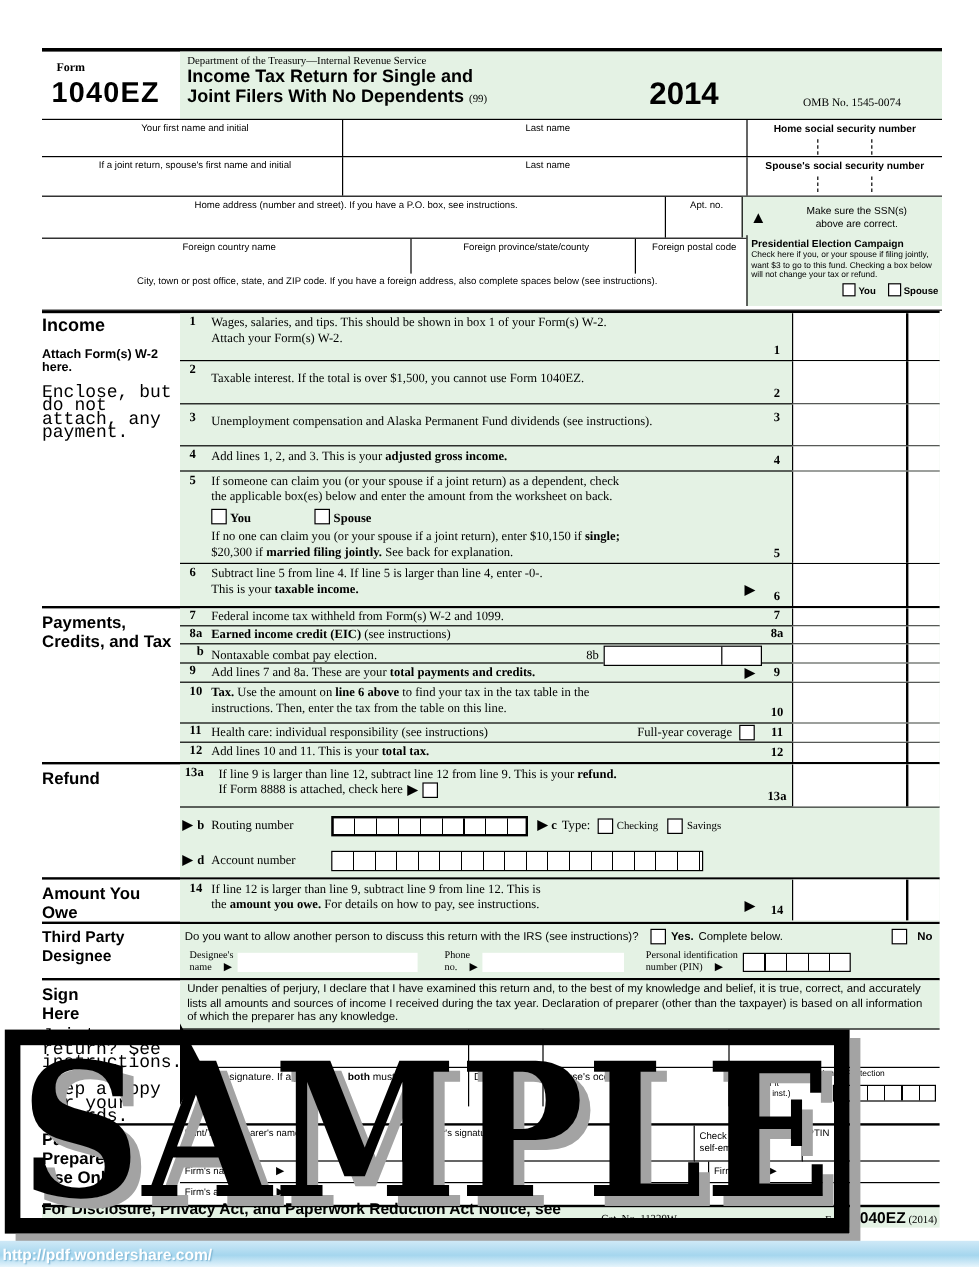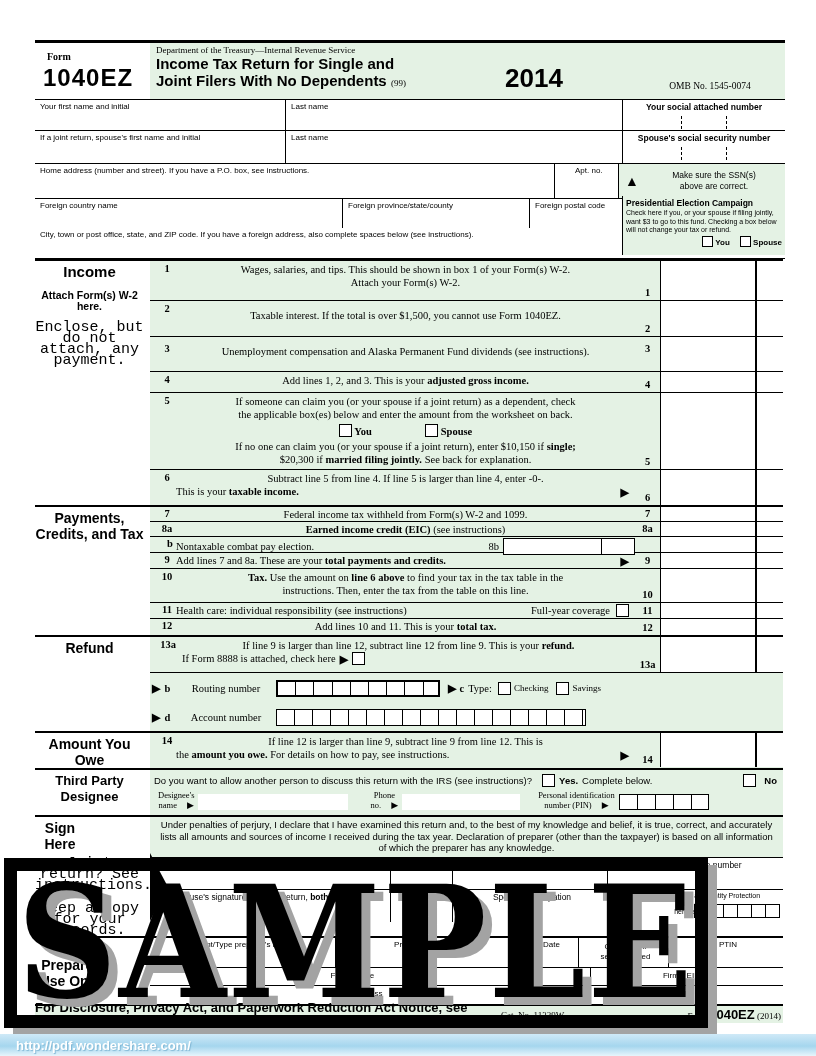--- a/index.html
+++ b/index.html
@@ -12,28 +12,28 @@
   
   .hdr{display:flex;height:56px;}
   .hdr-left{width:115px;padding-top:8px;}
   .hdr-form-word{font-family:"Liberation Serif",serif;font-weight:bold;font-size:10px;padding-left:12px;}
   .hdr-form-num{font-size:24px;font-weight:bold;letter-spacing:1px;padding-left:8px;margin-top:2px;}
   .hdr-band{flex:1;background:#e4f2e4;display:flex;}
   .hdr-mid{flex:1;padding:2px 0 0 6px;}
   .hdr-agency{font-family:"Liberation Serif",serif;font-size:9px;}
   .hdr-title{font-size:15px;font-weight:bold;line-height:17px;}
   .hdr-suffix{font-family:"Liberation Serif",serif;font-size:9px;font-weight:normal;}
-  .hdr-year{width:130px;font-size:26px;font-weight:bold;text-align:left;padding-top:20px;}
+  .hdr-year{width:130px;font-size:26px;font-weight:bold;text-align:center;padding-top:20px;}
   .hdr-omb{width:150px;font-family:"Liberation Serif",serif;font-size:9.5px;text-align:center;
            align-self:flex-end;padding-bottom:8px;}
 
   
   .ident{position:relative;border-top:1px solid #000;}
   .irow{display:flex;border-bottom:1px solid #000;}
-  .icell{padding:2px 0 0 5px;font-size:8px;box-sizing:border-box;}
+  .icell{padding:2px 0 0 5px;font-size:8px;box-sizing:border-box;text-align:center;}
   .vl{border-left:1px solid #000;}
   .ssn-cell{text-align:center;padding-left:0;}
   .ssn-label{font-weight:bold;font-size:8.5px;}
   .dashes{display:flex;justify-content:center;margin-top:4px;}
   .dash{border-left:1px dashed #000;height:13px;margin:0 22px;}
   .notice-cell{background:#e4f2e4;display:flex;align-items:center;padding:2px;}
   .warn{font-size:14px;line-height:14px;margin:0 6px 0 4px;}
   .notice-txt{font-size:8.5px;text-align:center;flex:1;line-height:11px;}
   .campaign{position:absolute;right:0;top:96px;width:163px;height:59px;background:#e4f2e4;
             border-left:1px solid #000;box-sizing:border-box;padding:2px 3px;}
@@ -41,21 +41,21 @@
   .camp-body{font-size:7px;line-height:8.5px;margin-top:1px;}
   .camp-boxes{display:flex;justify-content:flex-end;gap:10px;margin-top:1px;font-size:8px;font-weight:bold;align-items:center;}
 
   
   .cb{display:inline-block;width:11px;height:11px;border:1px solid #000;background:#fff;vertical-align:-2px;}
   .cb.sm{width:9px;height:9px;}
   .arr{font-size:9px;line-height:10px;}
   .arr.big{font-size:11px;font-weight:bold;}
 
   
-  .section{display:flex;border-top:2px solid #000;width:748px;text-align:center;}
+  .section{display:flex;border-top:2px solid #000;width:748px;}
   .label-col{width:115px;box-sizing:border-box;padding:3px 6px 0 0;}
   .sec-title{font-size:15px;font-weight:bold;line-height:16px;}
   .sec-note{font-family:Liberation Mono, monospace;font-size:15px;line-height:11px;margin-top:10px;}
   .sec-note.bold-sans{font-family:"Liberation Sans",sans-serif;font-weight:bold;font-size:10.5px;}
   .rows{width:633px;background:#e4f2e4;}
   .line-row{display:flex;border-bottom:1px solid #000;box-sizing:border-box;}
   .rows .line-row:last-child{border-bottom:none;}
   .ln-num{width:26px;font-family:"Liberation Serif",serif;font-weight:bold;font-size:10.5px;
           padding:2px 0 0 8px;box-sizing:border-box;}
   .ln-text{flex:1;font-family:"Liberation Serif",serif;font-size:10.5px;line-height:13px;padding-top:2px;}
@@ -113,21 +113,21 @@
   
   .watermark{position:absolute;left:4px;top:858px;width:704px;height:170px;border:13px solid #000;
              box-sizing:border-box;display:flex;align-items:center;justify-content:center;
              box-shadow:9px 7px 0 #a3a3a3;z-index:10;}
   .watermark-text{font-family:"DejaVu Serif","Liberation Serif",serif;font-weight:bold;font-size:138px;
                   line-height:130px;letter-spacing:2px;transform:scaleY(1.12);color:#000;
                   text-shadow:9px 7px 0 #a3a3a3;white-space:nowrap;}
   .urlbar{position:absolute;left:0;top:1034px;width:816px;height:22px;
           background:linear-gradient(180deg,#cfe9f7 0%,#a5d6ee 55%,#e7f5fc 100%);z-index:11;
           display:flex;align-items:center;}
-  .url-text{color:#fff;font-weight:bold;font-size:13px;padding-left:16px;
+  .url-text{color:#fff;font-weight:bold;font-size:13px;padding-left:2px;
             text-shadow:1px 1px 1px #7fb6d4;}
 </style>
 </head>
 <body>
 
 <div class="page">
   <div class="form">
 
     <div class="hdr">
       <div class="hdr-left">
@@ -146,21 +146,21 @@
         <div class="hdr-year">2014</div>
         <div class="hdr-omb">OMB No. 1545-0074</div>
       </div>
     </div>
 
     <div class="ident">
       <div class="irow" style="height:30px;">
         <div class="icell" style="width:250px;"><span>Your first name and initial</span></div>
         <div class="icell vl" style="width:337px;"><span>Last name</span></div>
         <div class="icell vl ssn-cell" style="width:163px;">
-          <div class="ssn-label">Your social attached number</div>
+          <div class="ssn-label">Home social security number</div>
           <div class="dashes">
               <span class="dash"></span>
               <span class="dash"></span>
             </div>
         </div>
       </div>
       <div class="irow" style="height:32px;">
         <div class="icell" style="width:250px;"><span>If a joint return, spouse's first name and initial</span></div>
         <div class="icell vl" style="width:337px;"><span>Last name</span></div>
         <div class="icell vl ssn-cell" style="width:163px;">

